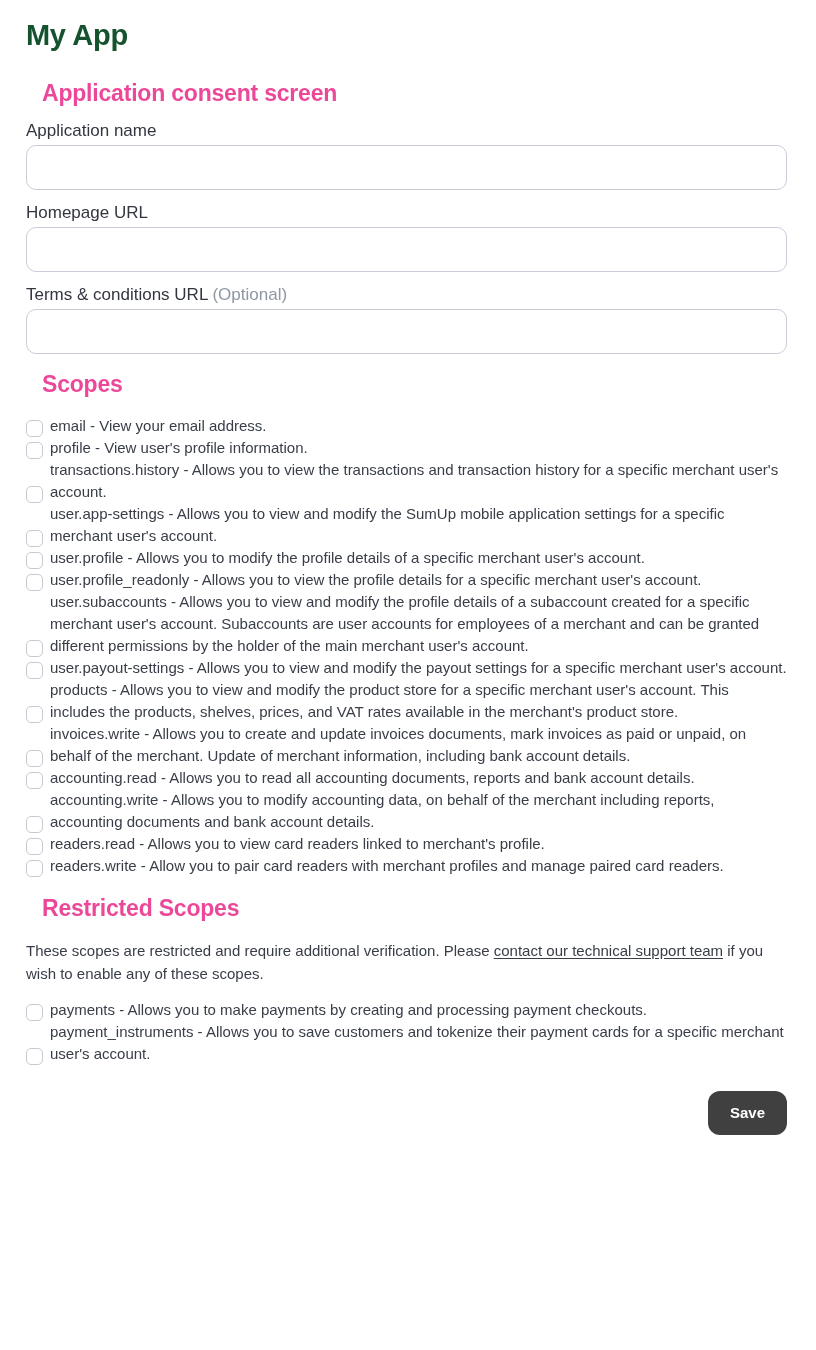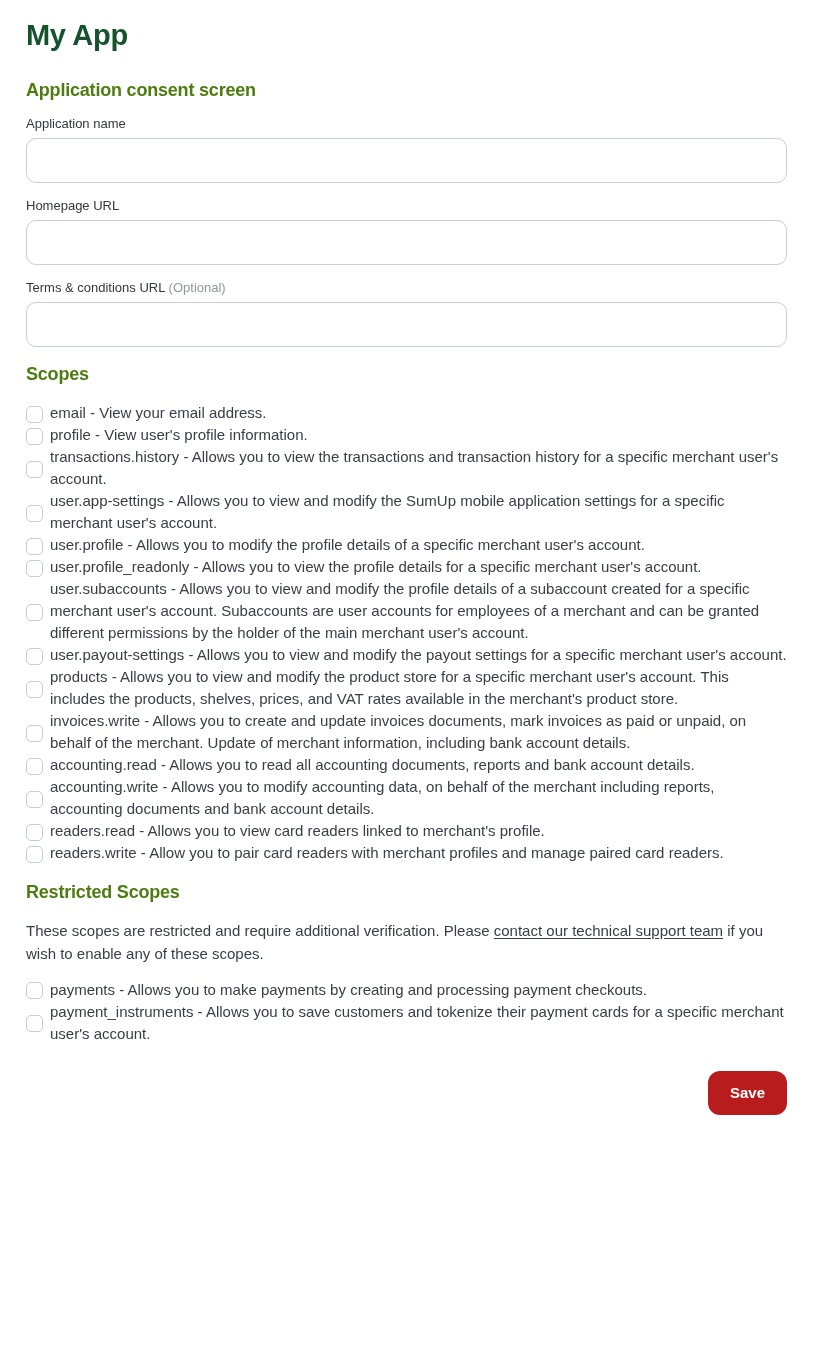--- a/index.html
+++ b/index.html
@@ -14,35 +14,35 @@
   }
   h1 {
     margin: 4px 0 0;
     font-size: 29px;
     line-height: 1.2;
     font-weight: 800;
     color: #14532d;
     letter-spacing: -0.3px;
   }
   h2 {
-    margin: 0;
-    font-size: 18px;
+    margin: 16px;
+    font-size: 23px;
     line-height: 1.2;
     font-weight: 800;
-    color: #4d7c0f;
+    color: #ec4899;
     letter-spacing: -0.2px;
   }
   h2.consent-heading { margin-top: 27px; }
   h2.scopes-heading { margin-top: 17px; }
   h2.restricted-heading { margin-top: 18px; }
 
   .field { margin-top: 15px; }
   .field label {
     display: block;
-    font-size: 13px;
+    font-size: 17px;
     line-height: 16px;
     color: #32363f;
     margin-bottom: 6px;
   }
   .field .opt { color: #8e97a3; }
   .field input[type="text"] {
     display: block;
     width: 100%;
     height: 45px;
     border: 1px solid #c9cdd6;
@@ -51,21 +51,21 @@
     font-family: "Liberation Sans", sans-serif;
     font-size: 15px;
     color: #32363f;
     padding: 0 14px;
     outline: none;
   }
 
   .scope-list { margin-top: 16px; }
   .scope-item {
     display: flex;
-    align-items: center;
+    align-items: flex-end;
     gap: 7px;
     font-size: 15px;
     line-height: 22px;
     color: #383d47;
     cursor: default;
   }
   .scope-item input[type="checkbox"] {
     appearance: none;
     -webkit-appearance: none;
     width: 17px;
@@ -93,21 +93,21 @@
     text-align: center;
   }
   .restricted-list { margin-top: 14px; }
 
   .actions {
     margin-top: 26px;
     display: flex;
     justify-content: flex-end;
   }
   .actions button {
-    background: #b91c1c;
+    background: #404040;
     color: #ffffff;
     border: none;
     border-radius: 12px;
     height: 44px;
     min-width: 79px;
     padding: 0 22px;
     font-family: "Liberation Sans", sans-serif;
     font-size: 15px;
     font-weight: 700;
     cursor: pointer;

